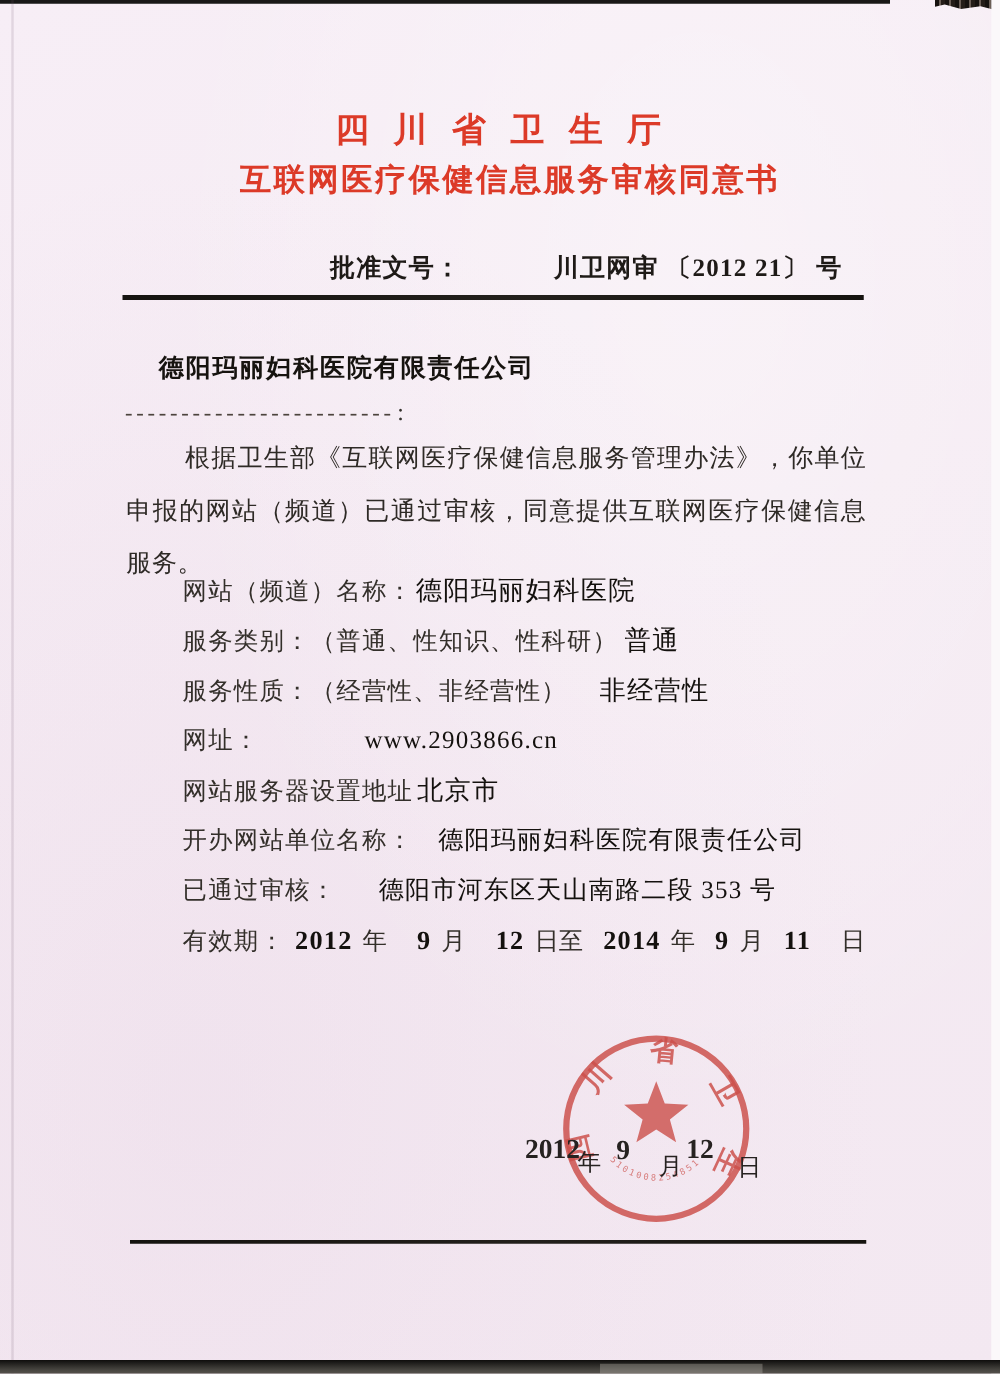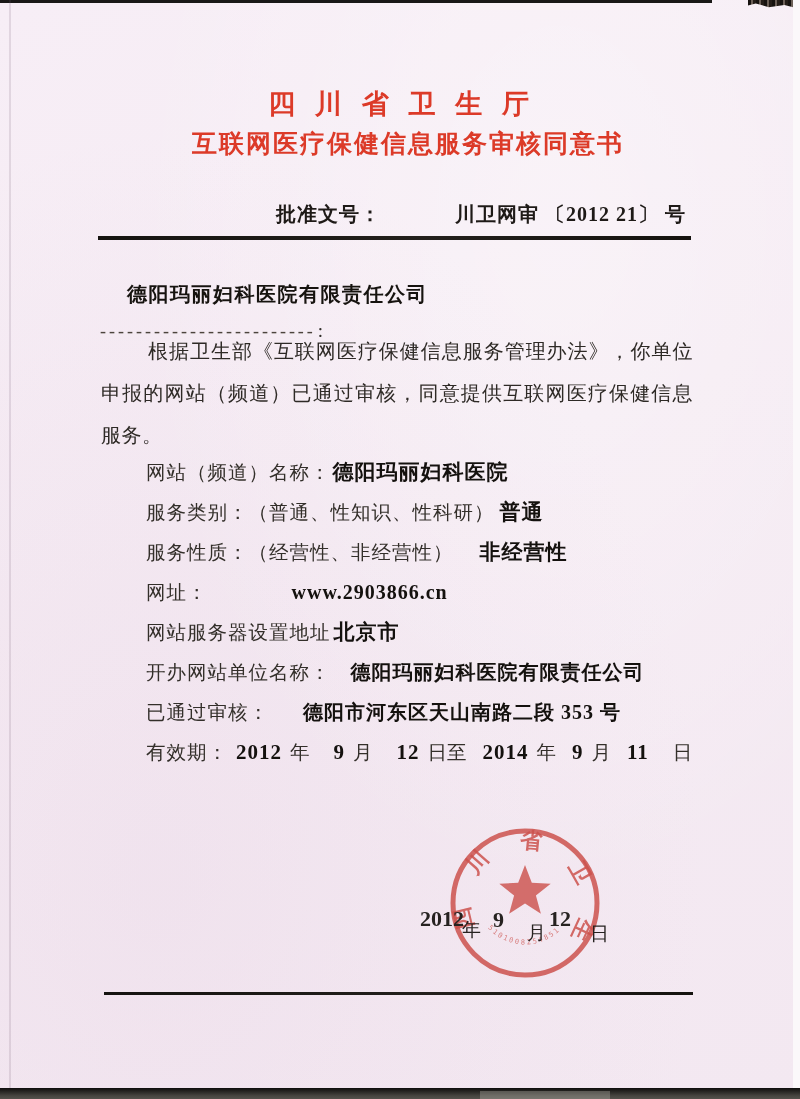--- a/index.html
+++ b/index.html
@@ -21,41 +21,41 @@
   .right-edge{position:absolute;top:0;right:0;width:7px;height:100%;background:#fbf8fa;}
   .bottom-strip{position:absolute;bottom:0;left:0;width:100%;height:11px;
     background:linear-gradient(#0e0d0c,#46443f 70%,#55524c);}
   .bottom-strip .lighter{position:absolute;left:480px;top:3px;width:130px;height:8px;background:rgba(190,185,178,.35);}
 
   
   .org-title{position:absolute;top:86px;left:0;width:800px;margin:0;text-align:center;
     font-size:27px;font-weight:700;letter-spacing:3px;word-spacing:7px;color:#dc3a28;}
   .doc-title{position:absolute;top:127px;left:0;width:772px;margin:0;text-align:center;
     font-size:25px;font-weight:700;letter-spacing:2px;color:#dc3a28;padding-left:22px;}
-  .approval-row{position:absolute;top:201px;left:12px;width:759px;height:28px;}
+  .approval-row{position:absolute;top:201px;left:0;width:759px;height:28px;}
   .approval-label{position:absolute;left:264px;font-size:20px;font-weight:700;letter-spacing:1px;color:#1e1a17;}
   .approval-value{position:absolute;left:443px;font-size:20px;font-weight:700;letter-spacing:1px;color:#1e1a17;}
   .rule{position:absolute;background:linear-gradient(90deg,#151310 0%,#23201c 55%,#15130f 100%);}
   .top-rule{top:236px;left:98px;width:593px;height:4px;}
   .bottom-rule{top:992px;left:104px;width:589px;height:3px;}
 
   
   .recipient{position:absolute;top:281px;left:127px;font-size:20px;font-weight:700;
     letter-spacing:1.5px;color:#16130f;}
   .dash-row{position:absolute;top:320px;left:100px;font-size:18px;color:#4c443d;letter-spacing:3px;}
   .dash-colon{font-size:19px;color:#33302b;margin-left:2px;}
-  .body-par{position:absolute;top:330px;left:101px;width:592px;margin:0;
+  .body-par{position:absolute;top:346px;left:101px;width:592px;margin:0;
     font-size:20px;line-height:42px;letter-spacing:.5px;text-align:justify;
     text-indent:47px;color:#2e2a26;}
 
   
   .fields{position:absolute;top:452px;left:146px;width:600px;}
   .field{height:40px;line-height:40px;white-space:nowrap;}
   .flabel{font-size:19.5px;letter-spacing:1px;color:#332f2a;}
-  .fvalue{font-size:20px;font-weight:700;letter-spacing:1px;color:#14110e;margin-top:24px;}
+  .fvalue{font-size:20px;font-weight:400;letter-spacing:1px;color:#14110e;margin-top:24px;}
   .f0 .fvalue{margin-left:2px;font-size:21px;}
   .f1 .fvalue{margin-left:5px;font-size:21px;}
   .f2 .fvalue{margin-left:26px;font-size:21px;}
   .f3 .fvalue{margin-left:84px;font-family:"Liberation Serif",serif;}
   .f4 .fvalue{margin-left:40px;letter-spacing:2px;}
   .f5 .fvalue{margin-left:3px;font-size:21px;}
   .f6 .fvalue{margin-left:20px;}
   .f7 .fvalue{margin-left:34px;text-align:right;}
   .f8 .num{font-size:21px;font-weight:700;color:#14110e;letter-spacing:1px;}
   .f8 .cjk{font-size:19.5px;font-weight:400;color:#332f2a;}

